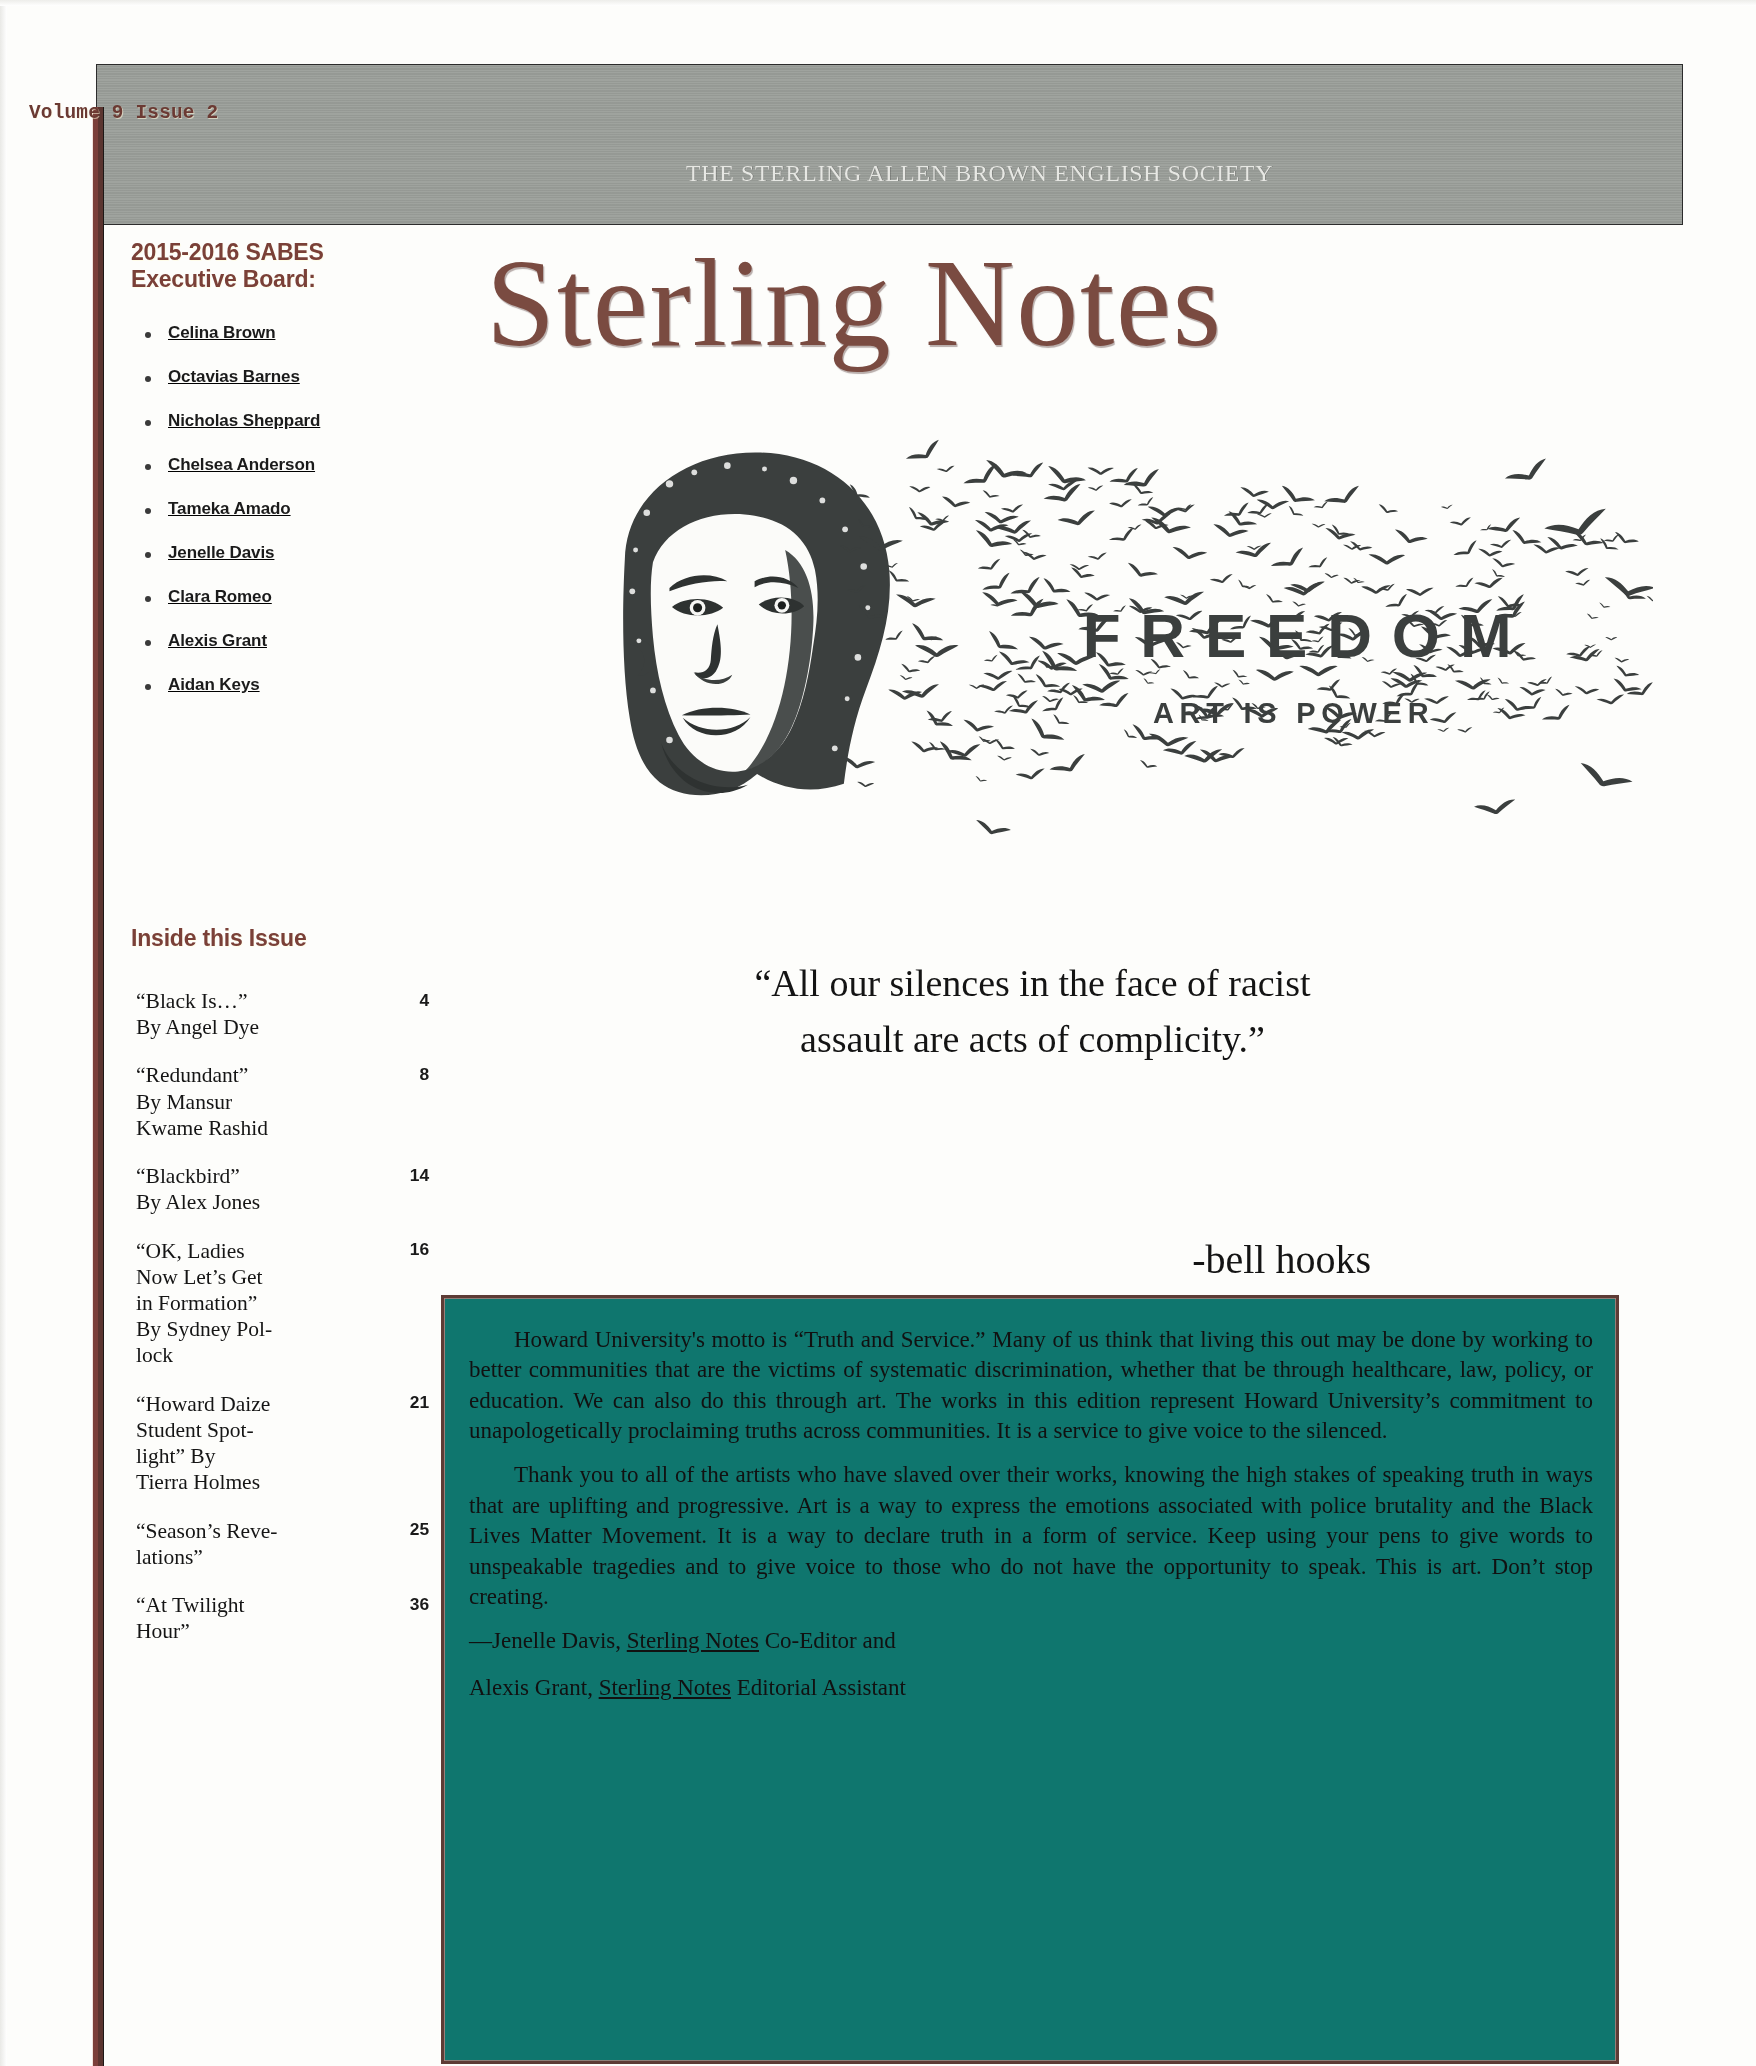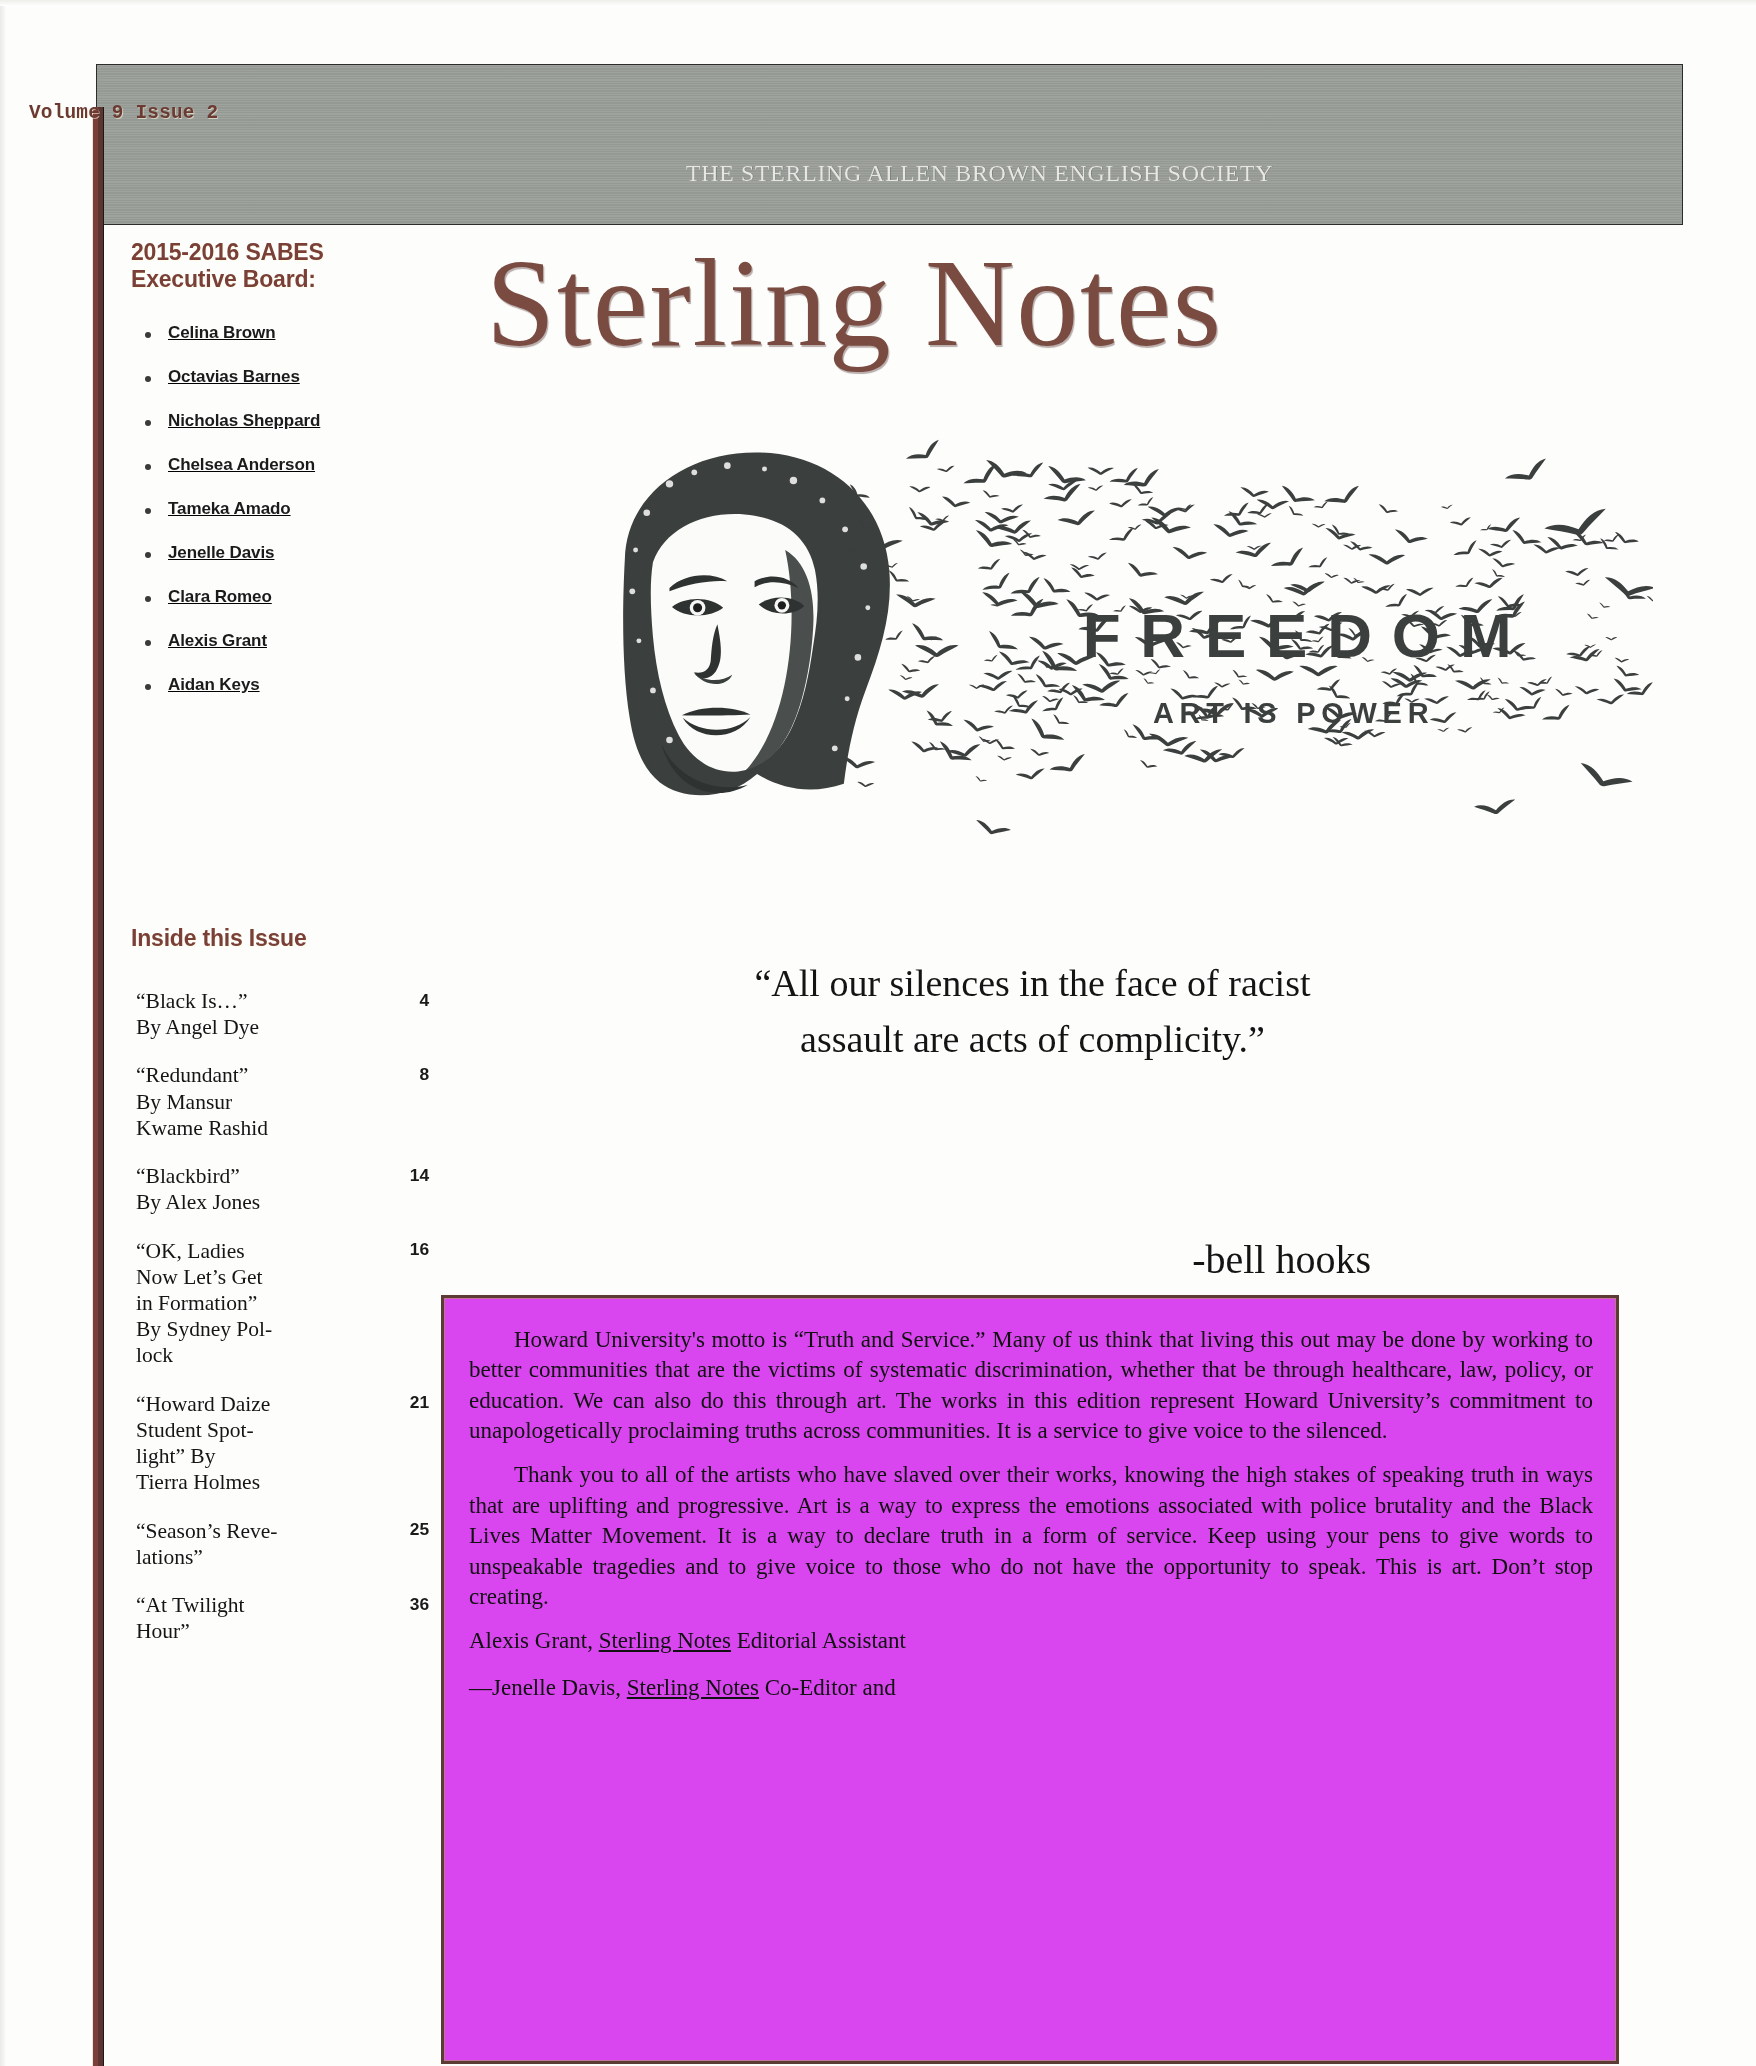--- a/index.html
+++ b/index.html
@@ -202,21 +202,21 @@
     color: #141414;
   }
 
   
   #letter-box {
     position: absolute;
     left: 441px; top: 1295px;
     width: 1178px; height: 769px;
     border: 3.7px solid #5d3b35;
     box-sizing: border-box;
-    background: #d946ef;
+    background: #0f766e;
     box-shadow: inset 0 0 0 0.8px #b9827c;
   }
   #letter-inner {
     padding: 27px 23px 0 25px;
   }
   .letter-p {
     font-family: "Liberation Serif", serif;
     font-size: 23px;
     line-height: 1.32;
     color: #111111;
@@ -714,22 +714,22 @@
       <text id="tagline-text" x="1730" y="720" font-family="'Liberation Sans', sans-serif" font-size="70" font-weight="bold" letter-spacing="14" fill="#3b3f3e">ART IS POWER</text>
     </svg>
   </div>
   <div id="quote-attrib">-bell hooks</div>
 
   <div id="letter-box">
     <div id="letter-inner">
       <p class="letter-p">Howard University's motto is “Truth and Service.” Many of us think that living this out may be done by working to better communities that are the victims of systematic discrimination, whether that be through healthcare, law, policy, or education. We can also do this through art. The works in this edition represent Howard University’s commitment to unapologetically proclaiming truths across communities. It is a service to give voice to the silenced.</p>
       <p class="letter-p">Thank you to all of the artists who have slaved over their works, knowing the high stakes of speaking truth in ways that are uplifting and progressive. Art is a way to express the emotions associated with police brutality and the Black Lives Matter Movement. It is a way to declare truth in a form of service. Keep using your pens to give words to unspeakable tragedies and to give voice to those who do not have the opportunity to speak. This is art. Don’t stop creating.</p>
       <p class="sig-line">
-        <span>Alexis Grant, </span><span class="ital">Sterling Notes</span><span> Editorial Assistant</span>
+        <span>—Jenelle Davis, </span><span class="ital">Sterling Notes</span><span> Co-Editor and</span>
       </p>
       <p class="sig-line">
-        <span>—Jenelle Davis, </span><span class="ital">Sterling Notes</span><span> Co-Editor and</span>
+        <span>Alexis Grant, </span><span class="ital">Sterling Notes</span><span> Editorial Assistant</span>
       </p>
     </div>
   </div>
 
 </div>
 
 
 </body></html>

